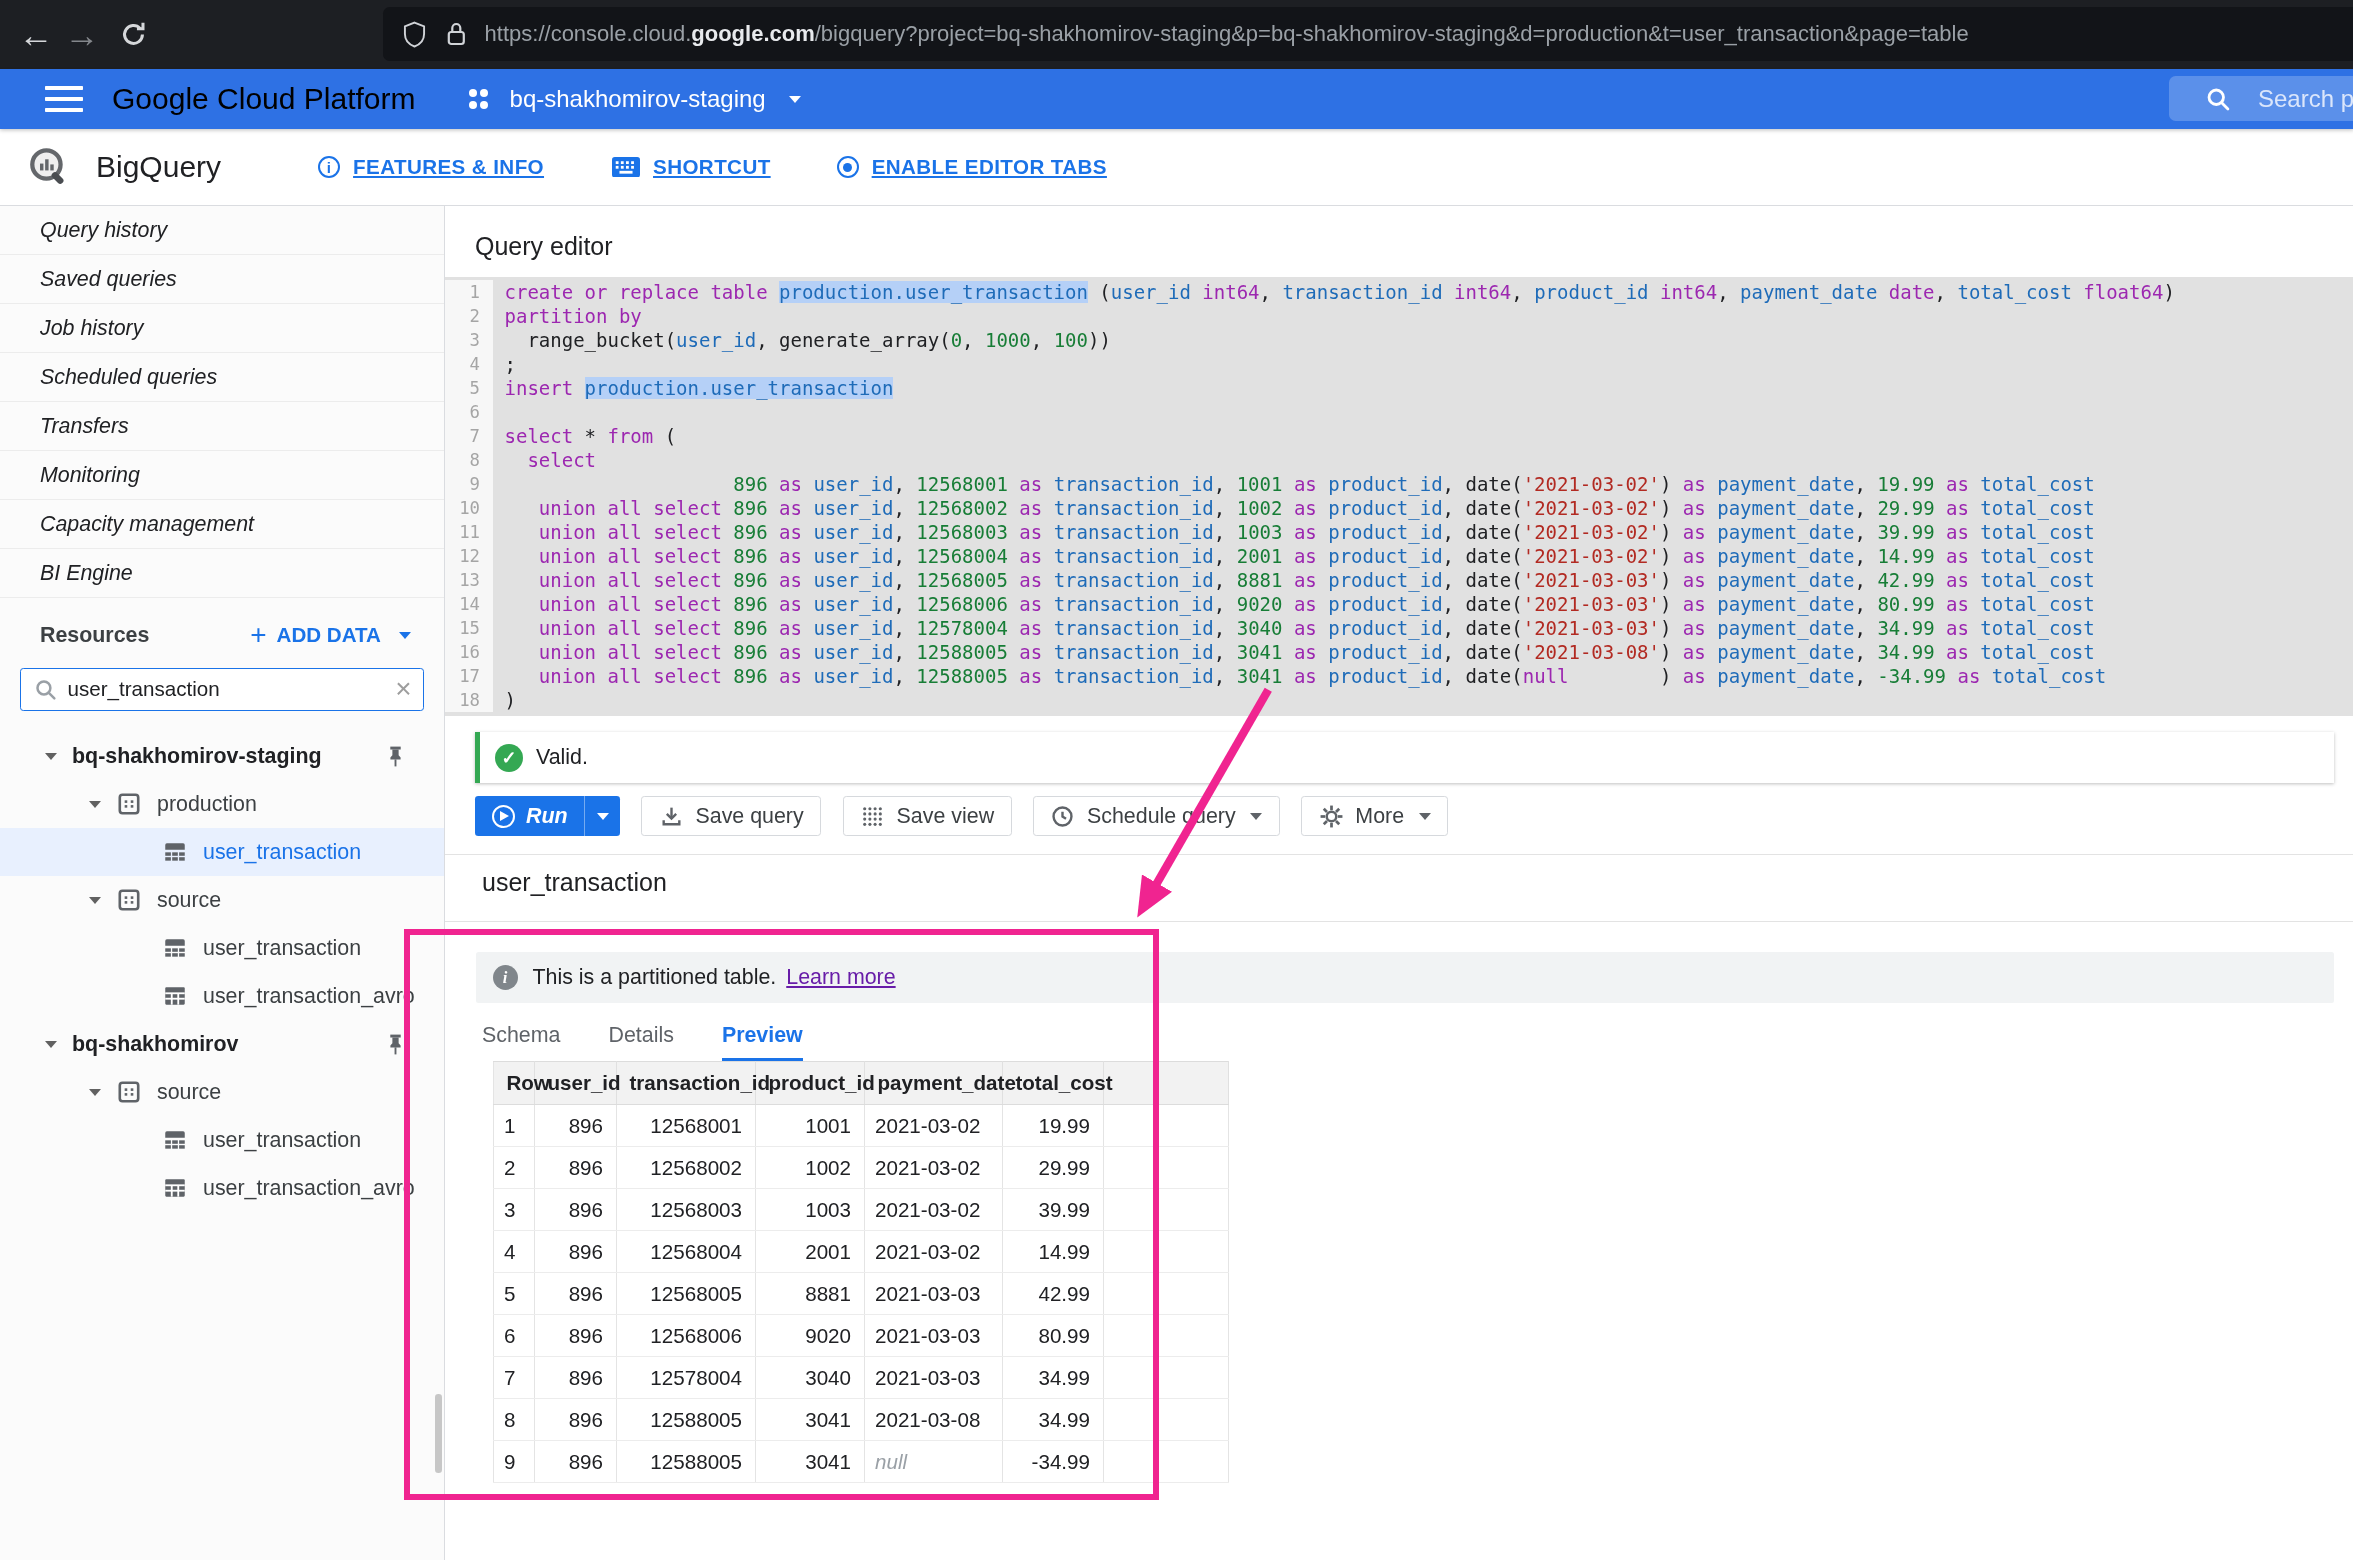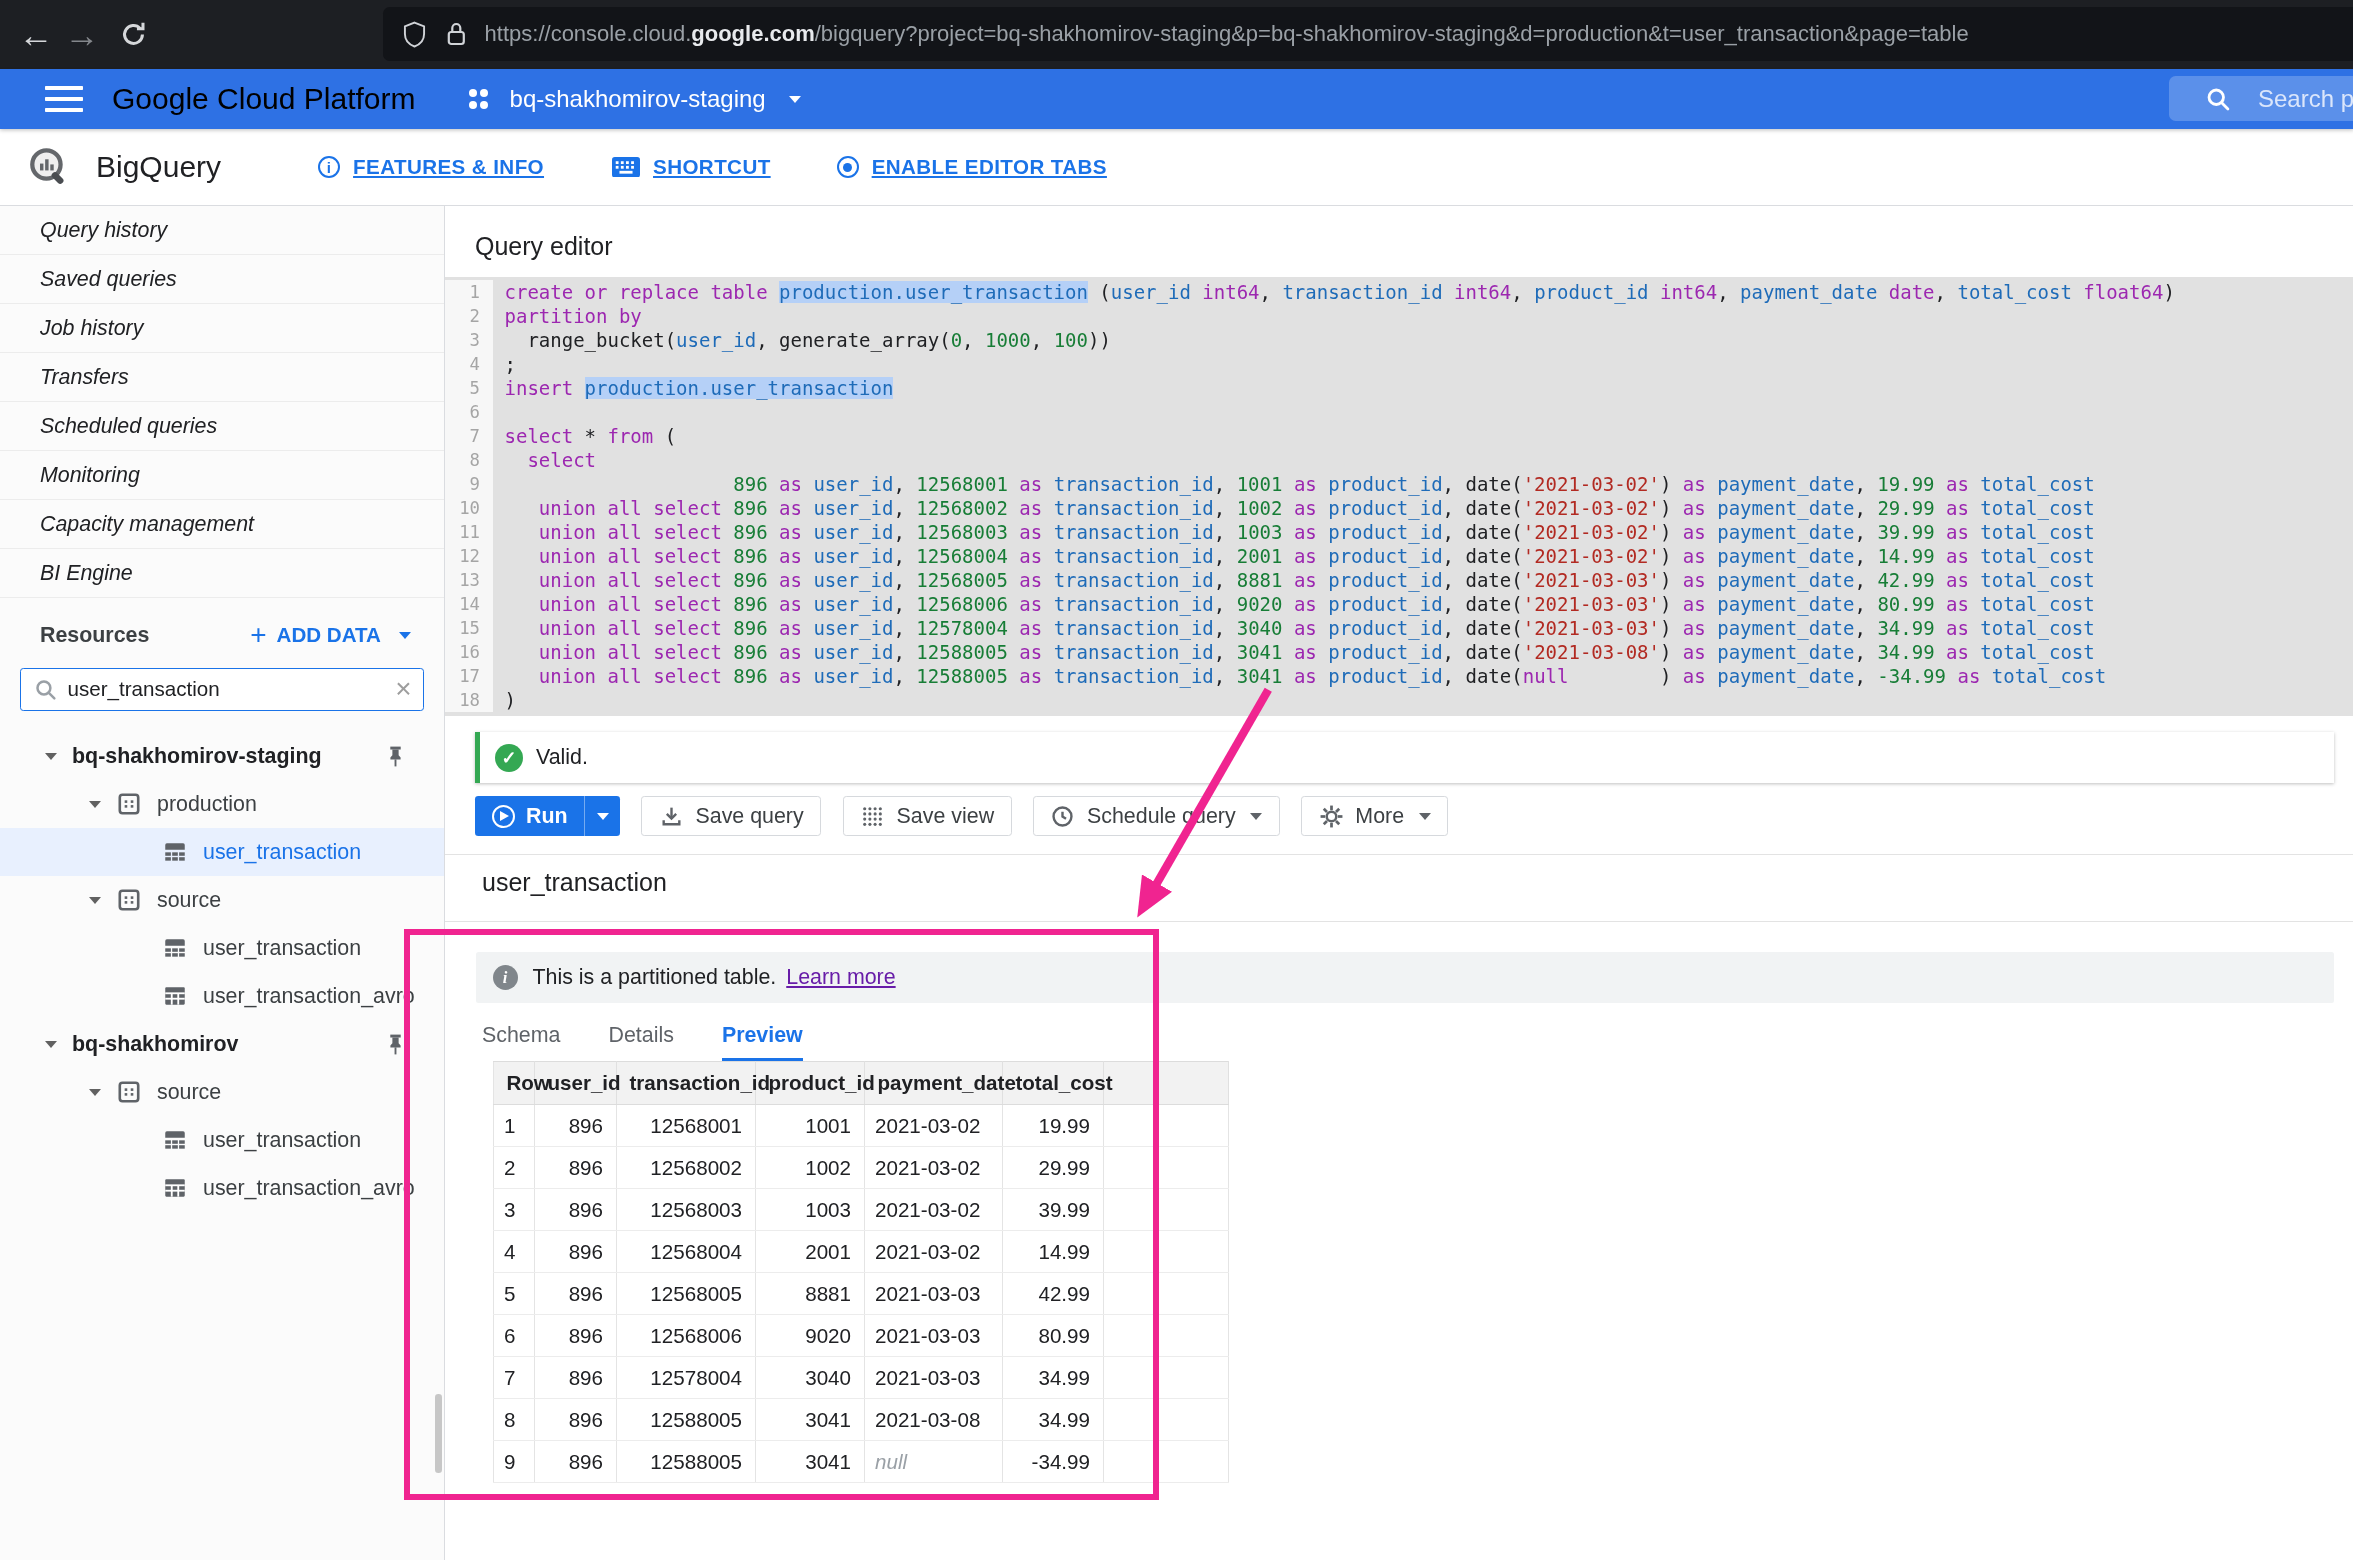--- a/index.html
+++ b/index.html
@@ -72,21 +72,21 @@
   .code-line { display:flex; line-height:24px; height:24px; }
   .code-line .ln { width:48px; flex:0 0 48px; background:var(--gutter_bg); color:#a5a5a5; text-align:right; padding-right:13px; font-size:17.3px; }
   .code-text { white-space:pre; padding-left:11.5px; color:var(--dark_text); }
   .tok-k { color:var(--kw); } .tok-id { color:var(--ident); } .tok-num { color:var(--num); }
   .tok-str { color:var(--str); } .tok-pl { color:var(--dark_text); }
   .tok-sel { color:var(--ident); background:var(--selbg); }
   .valid-box { margin:16.5px 20px 0 30px; height:51px; background:#fff; border-left:5px solid var(--green); box-shadow:0 0.8px 3.3px rgba(0,0,0,.25); display:flex; align-items:center; }
   .check-c { width:28px; height:28px; border-radius:50%; background:var(--green); color:#fff; display:flex; align-items:center; justify-content:center; font-size:18px; font-weight:bold; margin-left:15px; }
   .valid-txt { font-size:21.4px; margin-left:13px; color:var(--dark_text); }
   .btn-row { display:flex; margin:13px 0 0 30px; gap:21.4px; height:40px; }
-  .run-btn { display:flex; background:var(--blue); border-radius:3.3px; color:#fff; cursor:pointer; }
+  .run-btn { display:flex; background:var(--blue); border-radius:3.3px; color:#fff; cursor:pointer;font-style:italic; }
   .run-main { display:flex; align-items:center; padding:0 16.5px; gap:11.5px; }
   .play-ring { width:23px; height:23px; border:2.5px solid #fff; border-radius:50%; display:flex; align-items:center; justify-content:center; }
   .play-tri { width:0; height:0; border-top:5.8px solid transparent; border-bottom:5.8px solid transparent; border-left:9px solid #fff; margin-left:2.5px; }
   .run-lbl { font-size:21.4px; font-weight:bold; }
   .run-caret { width:36px; display:flex; align-items:center; justify-content:center; border-left:0.8px solid rgba(255,255,255,.4); }
   .run-caret .caret { color:#fff; }
   .gbtn { display:flex; align-items:center; gap:11.5px; background:#fff; border:0.8px solid #d6d9dd; border-radius:3.3px; padding:0 16.5px; font-size:21.4px; color:#3c4043; cursor:pointer; }
   .gbtn .caret { color:var(--gray_text); margin-left:3.3px; }
   .divider { height:0.8px; background:#e3e3e3; margin-top:18px; }
   .tbl-title { font-size:25px; font-weight:normal; color:var(--dark_text); margin:10px 0 0 37px; line-height:35px; }
@@ -193,22 +193,22 @@
       <span class="circle-dot"></span>
       <span class="txt">ENABLE EDITOR TABS</span>
     </div>
   </div>
 
   <div class="sidebar">
     <div id="nav-list">
         <div class="nav-item">Query history</div>
         <div class="nav-item">Saved queries</div>
         <div class="nav-item">Job history</div>
+        <div class="nav-item">Scheduled queries</div>
         <div class="nav-item">Transfers</div>
-        <div class="nav-item">Scheduled queries</div>
         <div class="nav-item">Monitoring</div>
         <div class="nav-item">Capacity management</div>
         <div class="nav-item">BI Engine</div>
       </div>
     <div class="res-head">
       <div class="res-title">Resources</div>
       <div class="add-data">
         <span class="plus">+</span>
         <span>ADD DATA</span>
         <span class="caret" style="color:#1a73e8"></span>

